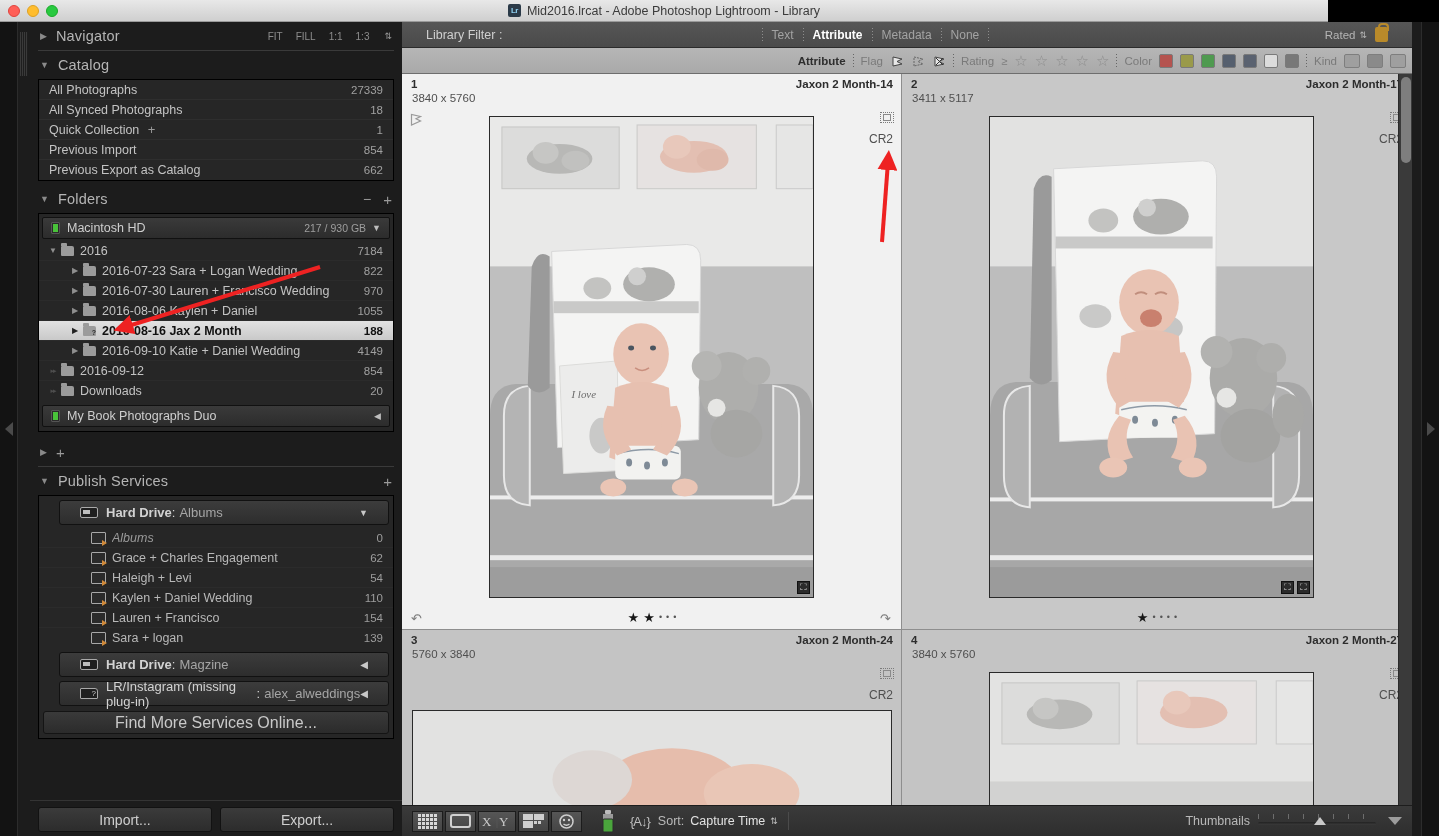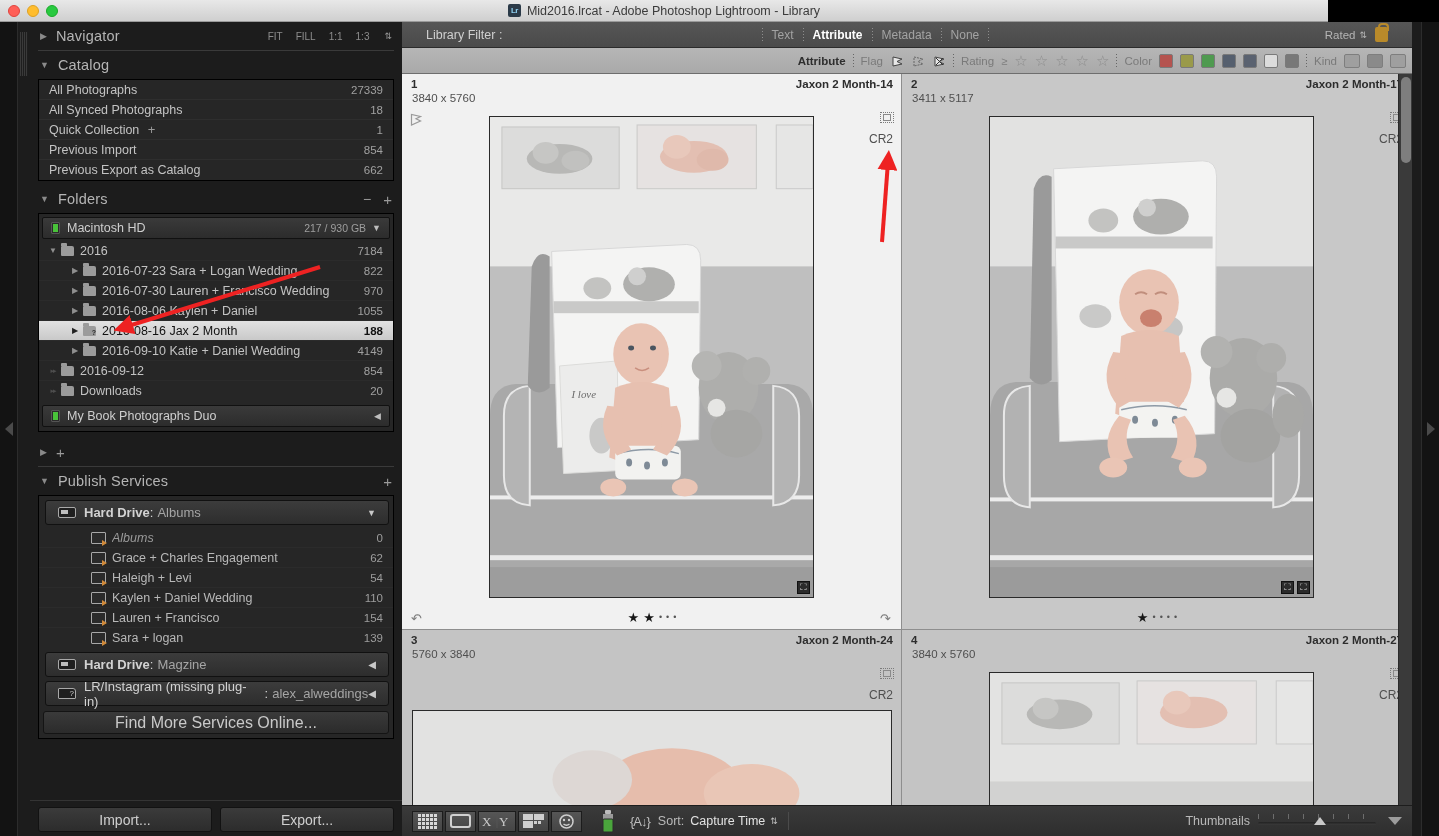--- a/index.html
+++ b/index.html
@@ -86,21 +86,21 @@
   .vol-row .lbl{flex:1;}
   .vol-row .cap{color:#9e9e9e;font-size:10.5px;margin-right:6px;}
   .vol-row .dn{color:#bdbdbd;font-size:9px;}
 
   .tree-row{
     display:flex;align-items:center;height:20px;font-size:12.5px;color:#c3c3c3;
     border-bottom:1px solid #2b2b2b;padding-right:10px;
   }
   .tree-row.selected{background:linear-gradient(#e2e2e2,#c9c9c9);color:#111;}
   .tree-row.selected .cnt{color:#111;font-weight:bold;}
-  .tree-row.selected .lbl{font-weight:normal;}
+  .tree-row.selected .lbl{font-weight:bold;}
   .tw{width:16px;text-align:center;font-size:8px;color:#8f8f8f;flex:none;}
   .tw.dim{color:#4d4d4d;font-size:7px;letter-spacing:-1px;}
   .folder-ic{width:13px;height:10px;flex:none;margin-right:6px;position:relative;
     background:#9b9b9b;border-radius:1px 2px 1px 1px;}
   .folder-ic::before{content:"";position:absolute;left:0;top:-3px;width:6px;height:3px;background:#9b9b9b;border-radius:1px 1px 0 0;}
   .folder-ic.q::after{content:"?";position:absolute;right:0px;bottom:-1px;font-size:7px;color:#2b2b2b;
     font-weight:bold;line-height:9px;}
   .tree-row .lbl{flex:1;white-space:nowrap;overflow:hidden;text-overflow:ellipsis;}
   .tree-row .cnt{font-size:11.5px;color:#a0a0a0;}
 
@@ -110,23 +110,23 @@
   }
   .ps-ic{width:15px;height:12px;flex:none;margin-right:6px;position:relative;
     border:1.5px solid #a8a8a8;border-radius:1px;background:#2b2b2b;}
   .ps-ic::after{content:"";position:absolute;right:-2px;bottom:-3px;width:0;height:0;
     border-left:5px solid #d08a3a;border-top:3px solid transparent;border-bottom:3px solid transparent;}
   .ps-item .lbl{flex:1;white-space:nowrap;overflow:hidden;text-overflow:ellipsis;}
   .ps-item .cnt{font-size:11.5px;color:#9d9d9d;}
   .ps-item.italic .lbl{font-style:italic;color:#9a9a9a;}
 
   .svc-row{
-    display:flex;align-items:center;height:25px;padding:0 12px;font-size:13px;color:#d2d2d2;
+    display:flex;align-items:center;height:25px;padding:0 20px;font-size:13px;color:#d2d2d2;
     background:linear-gradient(#3c3c3c,#2d2d2d);border:1px solid #111;border-radius:3px;
-    margin:4px 4px 3px 6px;
+    margin:4px 4px 3px 20px;
   }
   .svc-ic{width:18px;height:11px;flex:none;margin-right:8px;border:1.5px solid #a9a9a9;border-radius:2px;
     background:#1f1f1f;position:relative;}
   .svc-ic::after{content:"";position:absolute;left:2px;top:2px;width:7px;height:4px;background:#bdbdbd;}
   .svc-ic.folderq{border-radius:1px 3px 1px 1px;}
   .svc-ic.folderq::after{content:"?";left:auto;right:1px;top:-1px;width:auto;height:auto;background:none;
     color:#cfcfcf;font-size:8px;line-height:11px;}
   .svc-row b{font-weight:bold;}
   .svc-row .sub{color:#a5a5a5;margin-left:4px;}
   .svc-row .caretR{margin-left:auto;color:#c8c8c8;font-size:10px;}

